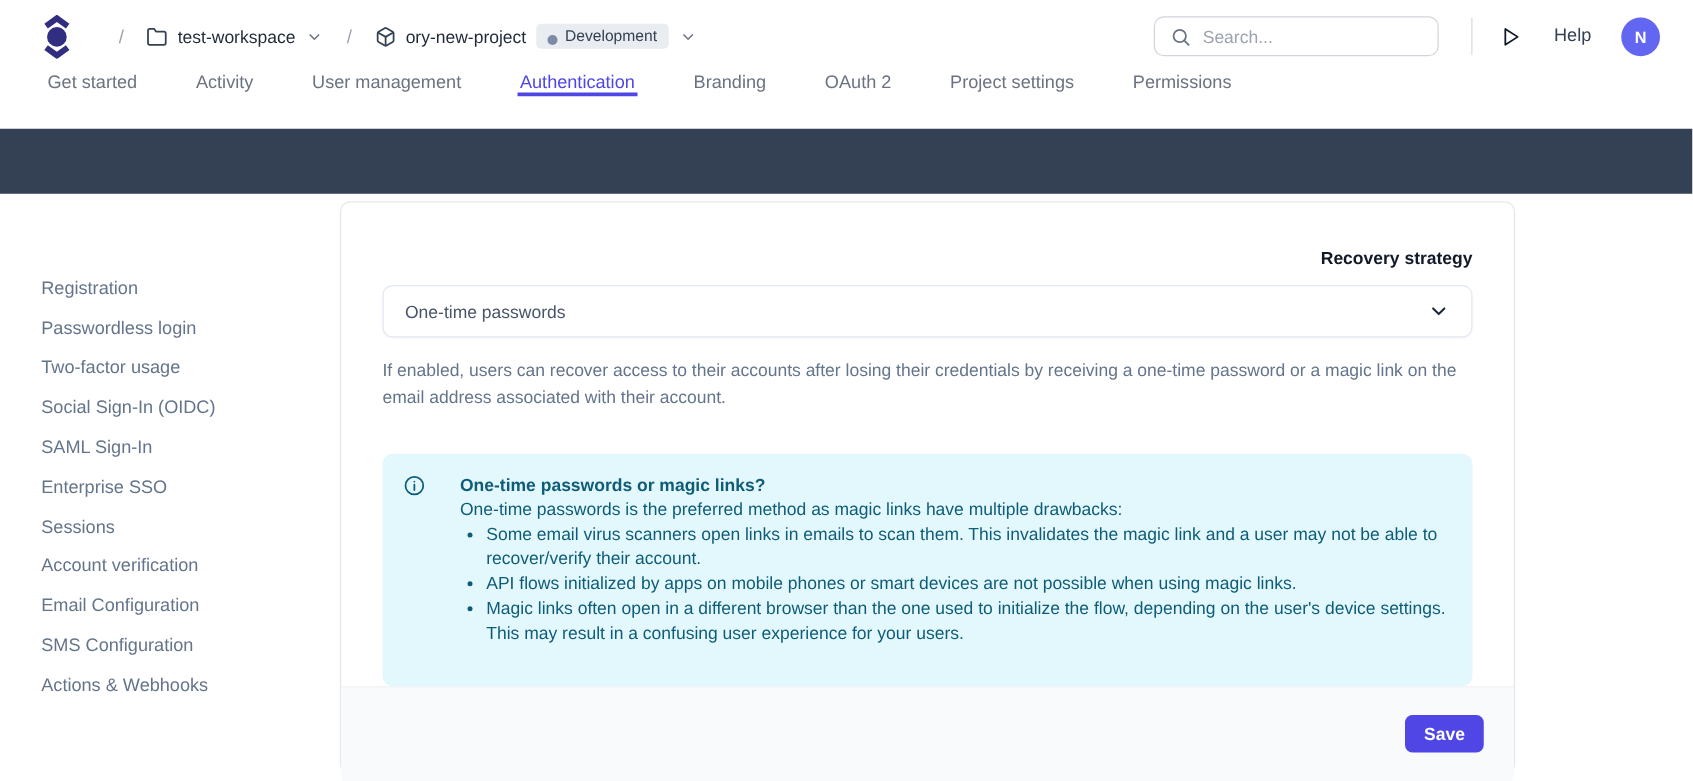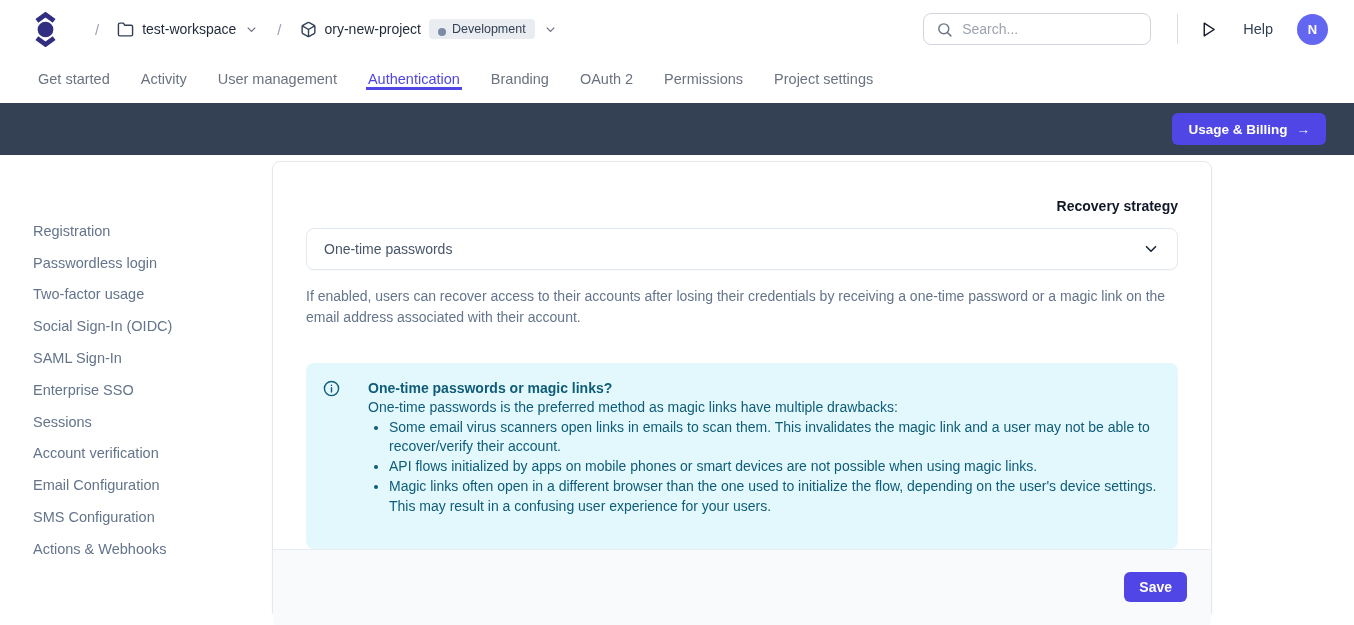--- a/index.html
+++ b/index.html
@@ -24,21 +24,21 @@
     font-family: inherit; color: #334155; background: transparent; }
   .search-box input::placeholder { color: #9ca3af; }
   .vdivider { width: 1px; height: 30px; background: #d8dde3; margin: 0 22px 0 26px; }
   .play { color: #111827; display: flex; margin-right: 26px; cursor: pointer; }
   .help { font-size: 14.5px; color: #334155; margin-right: 24px; cursor: pointer; }
   .avatar { width: 31px; height: 31px; border-radius: 50%; background: #6366f1; color: #fff;
     font-size: 13px; font-weight: 600; display: flex; align-items: center; justify-content: center;
     cursor: pointer; }
 
   
-  .tabs { height: 45px; display: flex; align-items: center; padding: 0 36px; gap: 27px; }
+  .tabs { height: 45px; display: flex; align-items: flex-start; padding: 0 36px; gap: 43px; }
   .tab { display: flex; align-items: center; font-size: 14.5px; color: #6b7280; cursor: pointer;
     border-bottom: 3px solid transparent; padding: 0 2px; }
   .tab.active { color: #4f46e5; border-bottom-color: #4f46e5; }
 
   
   .banner { height: 52px; background: #344054; display: flex; align-items: center;
     padding: 0 28px 0 40px; }
   .banner-text { color: #eef1f5; font-size: 14px; font-weight: 500; }
   .banner-link { color: #848cf5; cursor: pointer; }
   .banner-btn { margin-left: auto; background: #4f46e5; color: #fff; border: none;
@@ -147,29 +147,25 @@
   </div>
 </div>
 
 <div class="tabs">
   <div class="tab">Get started</div>
   <div class="tab">Activity</div>
   <div class="tab">User management</div>
   <div class="tab active">Authentication</div>
   <div class="tab">Branding</div>
   <div class="tab">OAuth 2</div>
+  <div class="tab">Project settings</div>
   <div class="tab">Permissions</div>
-  <div class="tab">Project settings</div>
 </div>
 
 <div class="banner">
-  <button class="banner-btn">
-    <span>Usage &amp; Billing</span>
-    <span>→</span>
-  </button>
 </div>
 
 <div class="content">
   <div class="sidebar">
     <div class="side-item">Registration</div>
     <div class="side-item">Passwordless login</div>
     <div class="side-item">Two-factor usage</div>
     <div class="side-item">Social Sign-In (OIDC)</div>
     <div class="side-item">SAML Sign-In</div>
     <div class="side-item">Enterprise SSO</div>

